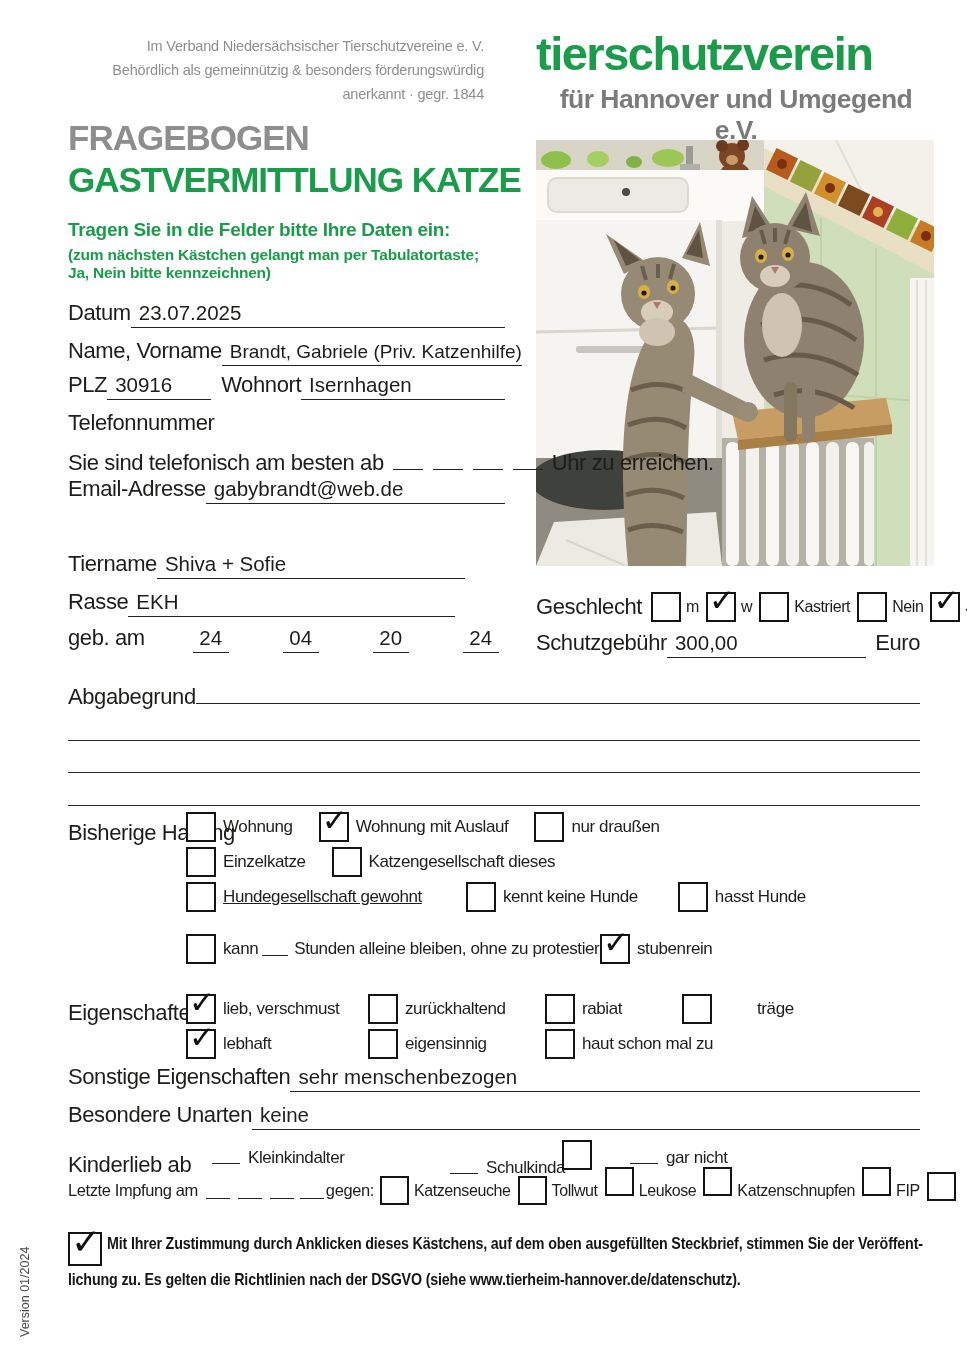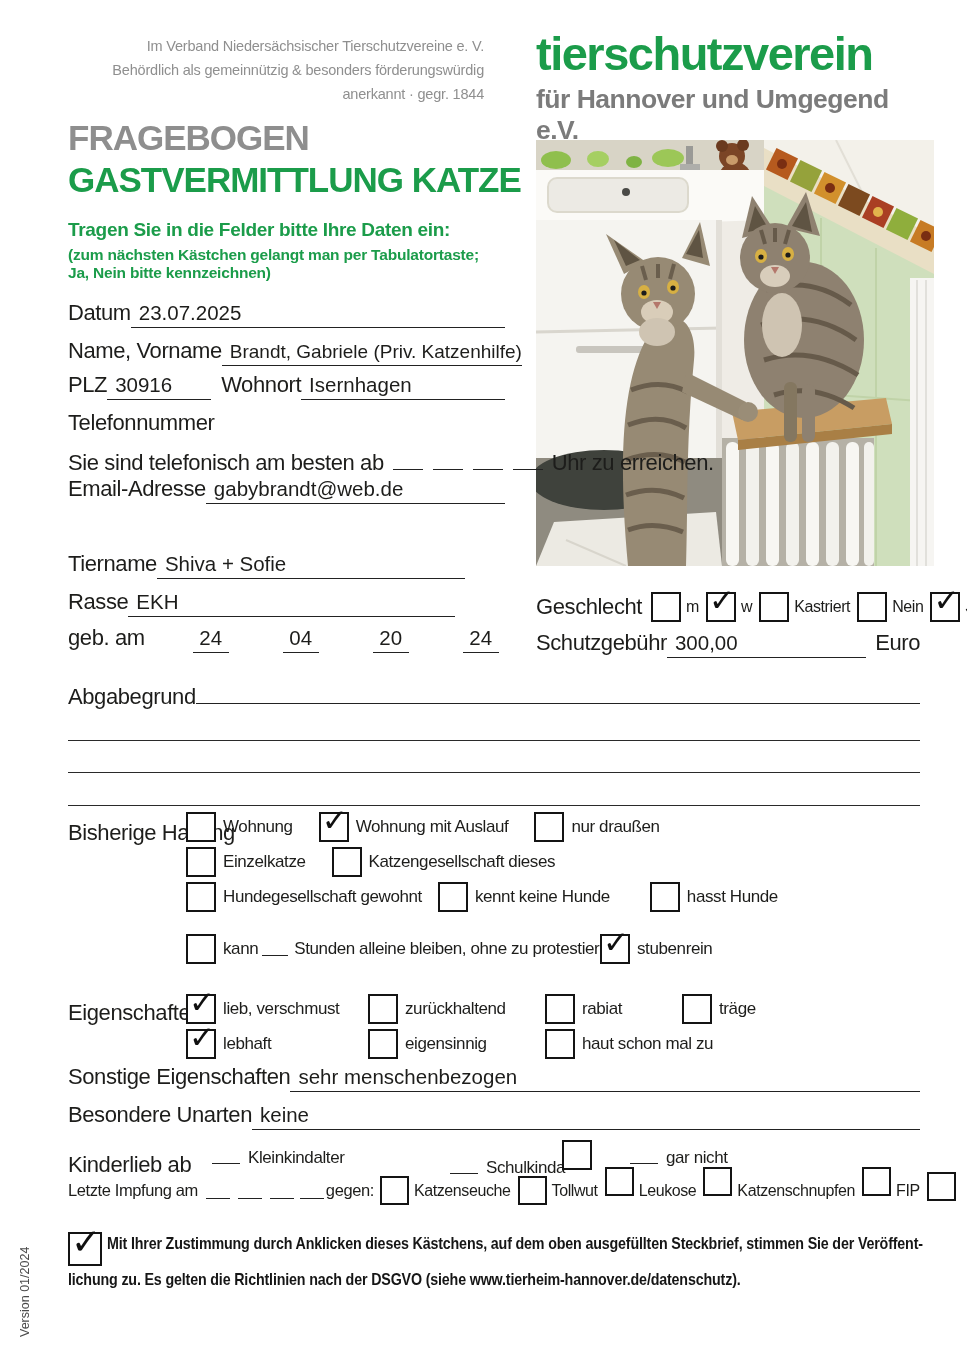--- a/index.html
+++ b/index.html
@@ -4,21 +4,21 @@
 <style>
   html,body { margin:0; padding:0; background:#ffffff; }
   .page { position:relative; width:967px; height:1367px; background:#ffffff;
           font-family:"Liberation Sans", sans-serif; color:#1d1d1b; overflow:hidden; }
 
   
   .assoc { position:absolute; left:68px; top:34px; width:416px; text-align:right;
            font-size:14.5px; line-height:24px; color:#8f8f8f; letter-spacing:-0.2px; }
   .org { position:absolute; left:536px; top:28px; width:400px; }
   .org-name { font-size:47px; font-weight:bold; color:#1b9c4a; letter-spacing:-1.5px; line-height:1.1; }
-  .org-sub  { font-size:26.5px; font-weight:bold; color:#7b7b7b; letter-spacing:-0.5px; margin-top:4px; }
+  .org-sub  { font-size:26.5px; font-weight:bold; color:#7b7b7b; letter-spacing:-0.5px; margin-top:4px;text-align:center; }
 
   .kicker    { position:absolute; left:68px; top:118px; font-size:35px; font-weight:bold; color:#8e8e8e; letter-spacing:-1px; }
   .maintitle { position:absolute; left:68px; top:160px; font-size:35px; font-weight:bold; color:#1b9c4a; letter-spacing:-1px; }
   .intro-b  { position:absolute; left:68px; top:219px; font-size:19px; font-weight:bold; color:#1b9c4a; letter-spacing:-0.3px; }
   .intro-s1 { position:absolute; left:68px; top:246px; font-size:15.5px; font-weight:600; color:#1b9c4a; letter-spacing:-0.2px; }
   .intro-s2 { position:absolute; left:68px; top:264px; font-size:15.5px; font-weight:600; color:#1b9c4a; letter-spacing:-0.2px; }
 
   
   .frow { position:absolute; display:flex; align-items:baseline; }
   .lbl  { font-size:22px; letter-spacing:-0.4px; white-space:nowrap; flex:none; }
@@ -299,21 +299,21 @@
     <span class="optlbl">Einzelkatze</span>
     <span class="cb">
         <span class="tick"></span>
       </span>
     <span class="optlbl">Katzengesellschaft dieses</span>
   </div>
   <div class="chkrow" style="left:186px; top:882px;">
     <span class="cb">
         <span class="tick"></span>
       </span>
-    <span class="optlbl" style="margin-right:16px;">Hundegesellschaft gewohnt</span>
+    <span class="optlbl" style="margin-right:44px;text-decoration:underline;">Hundegesellschaft gewohnt</span>
     <span class="cb">
         <span class="tick"></span>
       </span>
     <span class="optlbl" style="margin-right:40px;">kennt keine Hunde</span>
     <span class="cb">
         <span class="tick"></span>
       </span>
     <span class="optlbl">hasst Hunde</span>
   </div>
   <div class="chkrow" style="left:186px; top:934px;">
@@ -343,21 +343,21 @@
         <span class="tick"></span>
       </span>
     <span class="optlbl">zurückhaltend</span>
   </div>
   <div class="chkrow" style="left:545px; top:994px;">
     <span class="cb">
         <span class="tick"></span>
       </span>
     <span class="optlbl">rabiat</span>
   </div>
-  <div class="chkrow" style="left:682px; top:994px;">
+  <div class="chkrow" style="left:682px; top:994px;gap:38px;">
     <span class="cb">
         <span class="tick"></span>
       </span>
     <span class="optlbl">träge</span>
   </div>
   <div class="chkrow" style="left:186px; top:1029px;">
     <span class="cb">
         <span class="tick">✓</span>
       </span>
     <span class="optlbl">lebhaft</span>

